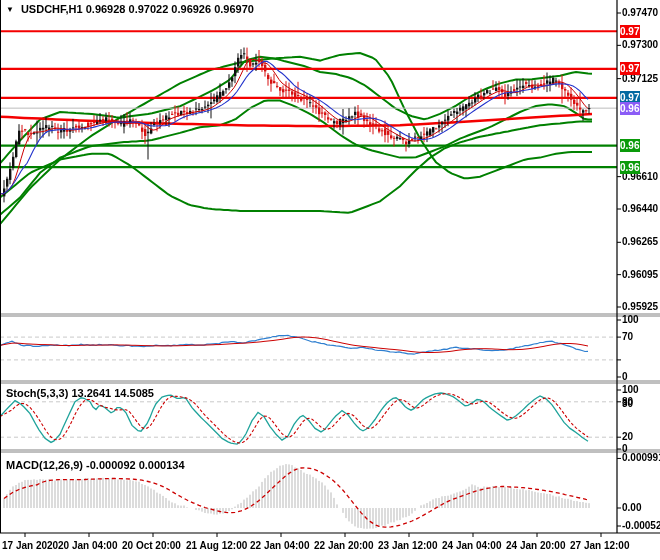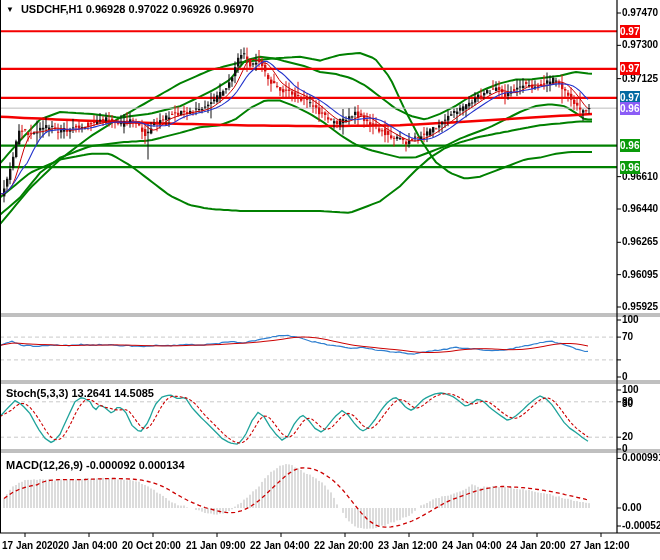--- a/index.html
+++ b/index.html
@@ -696,21 +696,21 @@
       <div class="axis-label" style="left: 622px; top: 520px;">-0.000525</div>
       <div class="badge" style="left: 620px; top: 24.768px; background: rgb(244, 0, 0);">0.97374</div>
       <div class="badge" style="left: 620px; top: 62.4456px; background: rgb(244, 0, 0);">0.97176</div>
       <div class="badge" style="left: 620px; top: 91.3699px; background: #0369a1;">0.97024</div>
       <div class="badge" style="left: 620px; top: 139.133px; background: rgb(10, 154, 10);">0.96773</div>
       <div class="badge" style="left: 620px; top: 160.636px; background: rgb(10, 154, 10);">0.96660</div>
       <div class="badge" style="left: 620px; top: 101.646px; background: #8b5cf6;">0.96970</div>
       <div class="time-label" style="left: 2px; top: 540px;">17 Jan 2020</div>
       <div class="time-label" style="left: 58px; top: 540px;">20 Jan 04:00</div>
       <div class="time-label" style="left: 122px; top: 540px;">20 Oct 20:00</div>
-      <div class="time-label" style="left: 186px; top: 540px;">21 Jan 09:00</div>
+      <div class="time-label" style="left: 186px; top: 540px;">21 Aug 12:00</div>
       <div class="time-label" style="left: 250px; top: 540px;">22 Jan 04:00</div>
       <div class="time-label" style="left: 314px; top: 540px;">22 Jan 20:00</div>
       <div class="time-label" style="left: 378px; top: 540px;">23 Jan 12:00</div>
       <div class="time-label" style="left: 442px; top: 540px;">24 Jan 04:00</div>
       <div class="time-label" style="left: 506px; top: 540px;">24 Jan 20:00</div>
       <div class="time-label" style="left: 570px; top: 540px;">27 Jan 12:00</div>
     </div>
 </div>
 
 </body></html>

